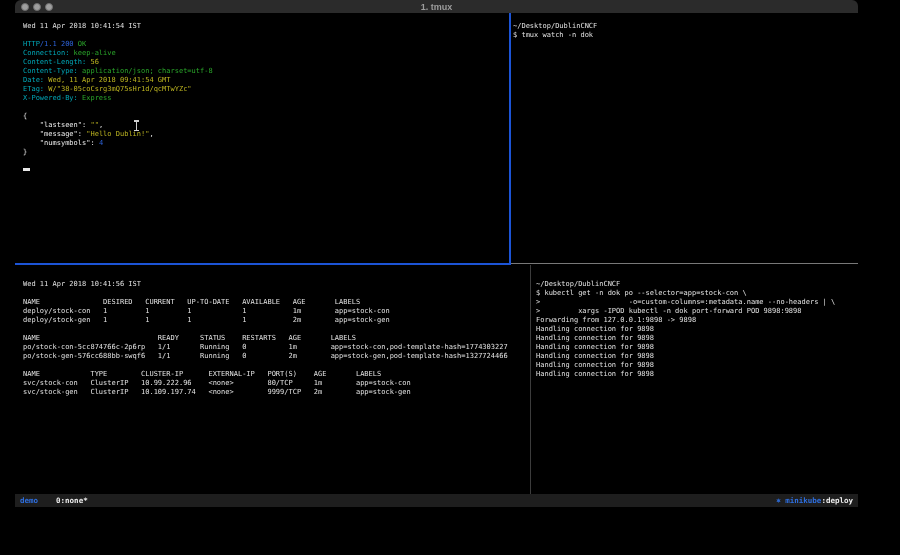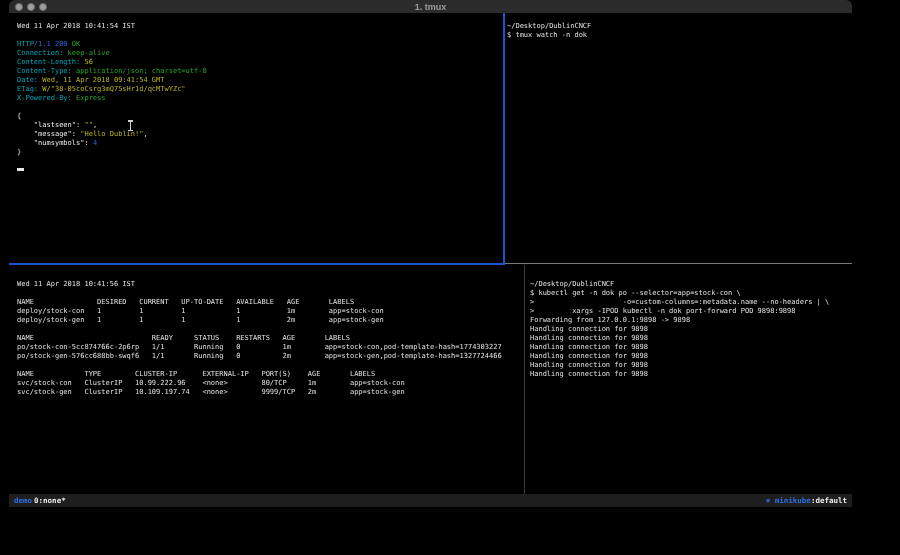--- a/index.html
+++ b/index.html
@@ -1,20 +1,20 @@
 <!DOCTYPE html>
 <html><head>
 <meta charset="utf-8">
 <style>
   html,body{margin:0;padding:0;}
   body{
     width:900px;height:555px;background:#000;overflow:hidden;position:relative;
     font-family:"DejaVu Sans Mono", monospace;
   }
-  .window{position:absolute;left:9px;top:0;width:843px;height:419px;}
+  .window{position:absolute;left:15px;top:0;width:843px;height:419px;}
   .titlebar{
     position:absolute;left:0;top:0;width:100%;height:13px;background:#2b2b2b;
     border-radius:6px 6px 0 0;
   }
   .lights{position:absolute;left:6px;top:2.5px;display:flex;gap:4px;}
   .light{width:8px;height:8px;border-radius:50%;background:#9f9f9f;border:0.5px solid #6e6e6e;box-sizing:border-box;}
   .wtitle{
     position:absolute;left:0;width:100%;top:1px;text-align:center;
     font-family:"Liberation Sans", sans-serif;font-size:9px;font-weight:bold;color:#9d9d9d;line-height:12px;
   }
@@ -30,21 +30,21 @@
   .ibeam{position:absolute;left:118px;top:107px;width:7px;height:11px;}
   .ibeam i{position:absolute;background:#cfcfcf;}
   .ib-t{top:0;left:1px;width:5px;height:1.5px;}
   .ib-b{bottom:0;left:1px;width:5px;height:1.5px;}
   .ib-s{left:2.8px;top:0;width:1.4px;height:100%;}
   .statusbar{
     position:absolute;left:0;top:494px;width:100%;height:13px;background:#1e1e1e;
     display:flex;align-items:center;font-size:7.5px;font-weight:bold;line-height:13px;
     padding:0 5px;box-sizing:border-box;
   }
-  .ss{margin-right:2px;}
+  .ss{margin-right:18px;}
   .sr{margin-left:auto;}
 </style>
 </head>
 <body>
 
 <div class="window">
 
   <div class="titlebar">
     <div class="lights">
       <span class="light"></span>
@@ -75,16 +75,16 @@
       <i class="ib-t"></i>
         <i class="ib-s"></i>
         <i class="ib-b"></i>
     </div>
 
   </div>
 
   <div class="statusbar">
     <span class="ss" style="color: rgb(46, 111, 224);">demo</span>
     <span class="sw" style="color: rgb(238, 238, 238);">0:none*</span>
-    <span class="sr"><span style="color: rgb(46, 111, 224);">⎈</span><span style="color: rgb(46, 111, 224); text-align: right;"> minikube</span><span style="color: rgb(238, 238, 238);">:default</span></span>
+    <span class="sr"><span style="color: rgb(46, 111, 224);">⎈</span><span style="color: rgb(46, 111, 224); text-align: right;"> minikube</span><span style="color: rgb(238, 238, 238);">:deploy</span></span>
   </div>
 
 </div>
 
 </body></html>

